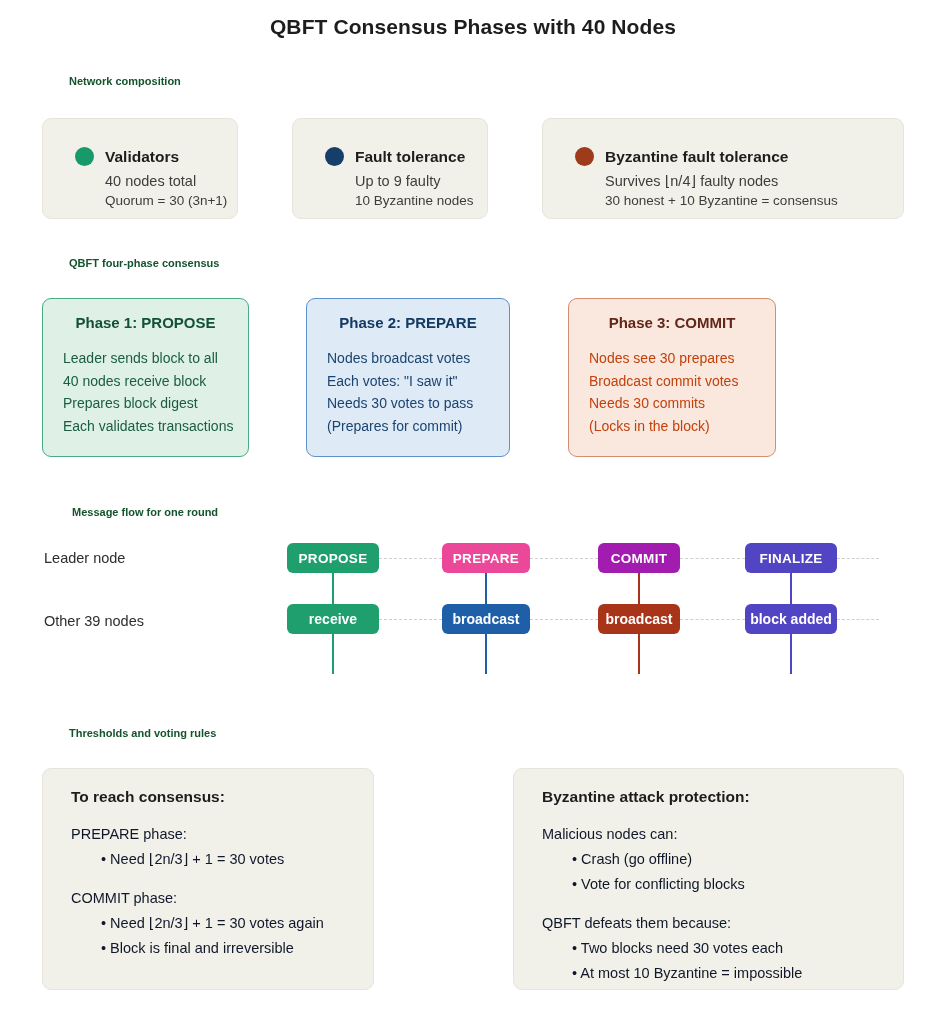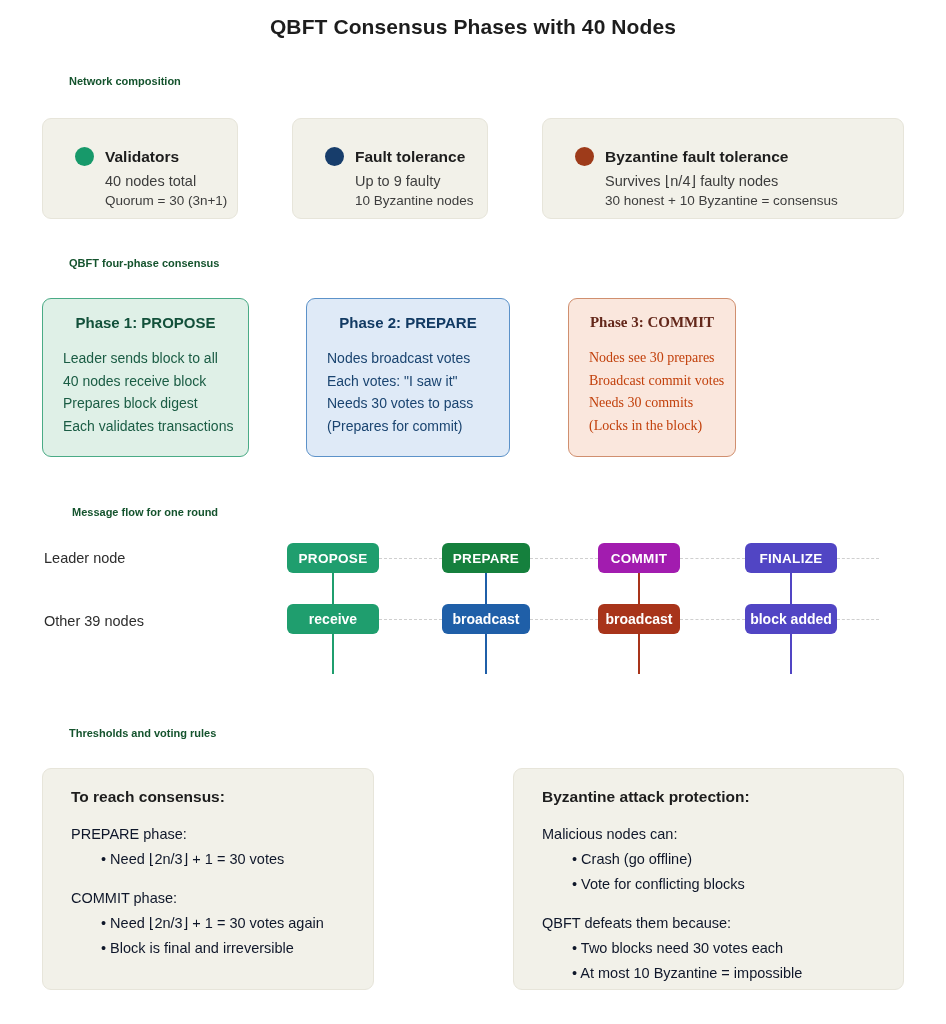--- a/index.html
+++ b/index.html
@@ -92,21 +92,21 @@
   .phasebox {
     position: absolute;
     top: 298px;
     height: 159px;
     border-radius: 9px;
     border: 1.4px solid;
     box-sizing: border-box;
   }
   #phase-0 { left: 42px;  width: 207px; background: #dff0e7; border-color: #4aab86; }
   #phase-1 { left: 306px; width: 204px; background: #dfeaf7; border-color: #5c92c9; }
-  #phase-2 { left: 568px; width: 168px; background: #fae7dd; border-color: #d08f6f; font-family: Liberation Serif, serif; }
+  #phase-2 { left: 568px; width: 208px; background: #fae7dd; border-color: #d08f6f; }
 
   .phase-title {
     position: absolute;
     top: 15px;
     width: 100%;
     text-align: center;
     font-size: 15px;
     font-weight: bold;
   }
   #phase-0 .phase-title { color: #12503a; }
@@ -285,21 +285,21 @@
 
 <div id="flow-diagram">
     <div class="flow-col-line" style="left: 331.9px; top: 558px; height: 116px; background: rgb(31, 158, 110);"></div>
     <div class="dashline" style="left: 379px; width: 63px; top: 558px;"></div>
     <div class="dashline" style="left: 379px; width: 63px; top: 619px;"></div>
     <div class="flow-pill top" style="left: 287px; top: 543px; width: 92px; background: rgb(31, 158, 110);">PROPOSE</div>
     <div class="flow-pill bottom" style="left: 287px; top: 604px; width: 92px; background: rgb(31, 158, 110);">receive</div>
     <div class="flow-col-line" style="left: 484.9px; top: 558px; height: 116px; background: rgb(31, 95, 168);"></div>
     <div class="dashline" style="left: 530px; width: 68px; top: 558px;"></div>
     <div class="dashline" style="left: 530px; width: 68px; top: 619px;"></div>
-    <div class="flow-pill top" style="left: 442px; top: 543px; width: 88px; background: #15803d;">PREPARE</div>
+    <div class="flow-pill top" style="left: 442px; top: 543px; width: 88px; background: #ec4899;">PREPARE</div>
     <div class="flow-pill bottom" style="left: 442px; top: 604px; width: 88px; background: rgb(31, 95, 168);">broadcast</div>
     <div class="flow-col-line" style="left: 637.9px; top: 558px; height: 116px; background: rgb(168, 52, 26);"></div>
     <div class="dashline" style="left: 680px; width: 65px; top: 558px;"></div>
     <div class="dashline" style="left: 680px; width: 65px; top: 619px;"></div>
     <div class="flow-pill top" style="left: 598px; top: 543px; width: 82px; background: #a21caf;">COMMIT</div>
     <div class="flow-pill bottom" style="left: 598px; top: 604px; width: 82px; background: rgb(168, 52, 26);">broadcast</div>
     <div class="flow-col-line" style="left: 789.9px; top: 558px; height: 116px; background: rgb(81, 69, 196);"></div>
     <div class="dashline" style="left: 837px; width: 42px; top: 558px;"></div>
     <div class="dashline" style="left: 837px; width: 42px; top: 619px;"></div>
     <div class="flow-pill top" style="left: 745px; top: 543px; width: 92px; background: rgb(81, 69, 196);">FINALIZE</div>

